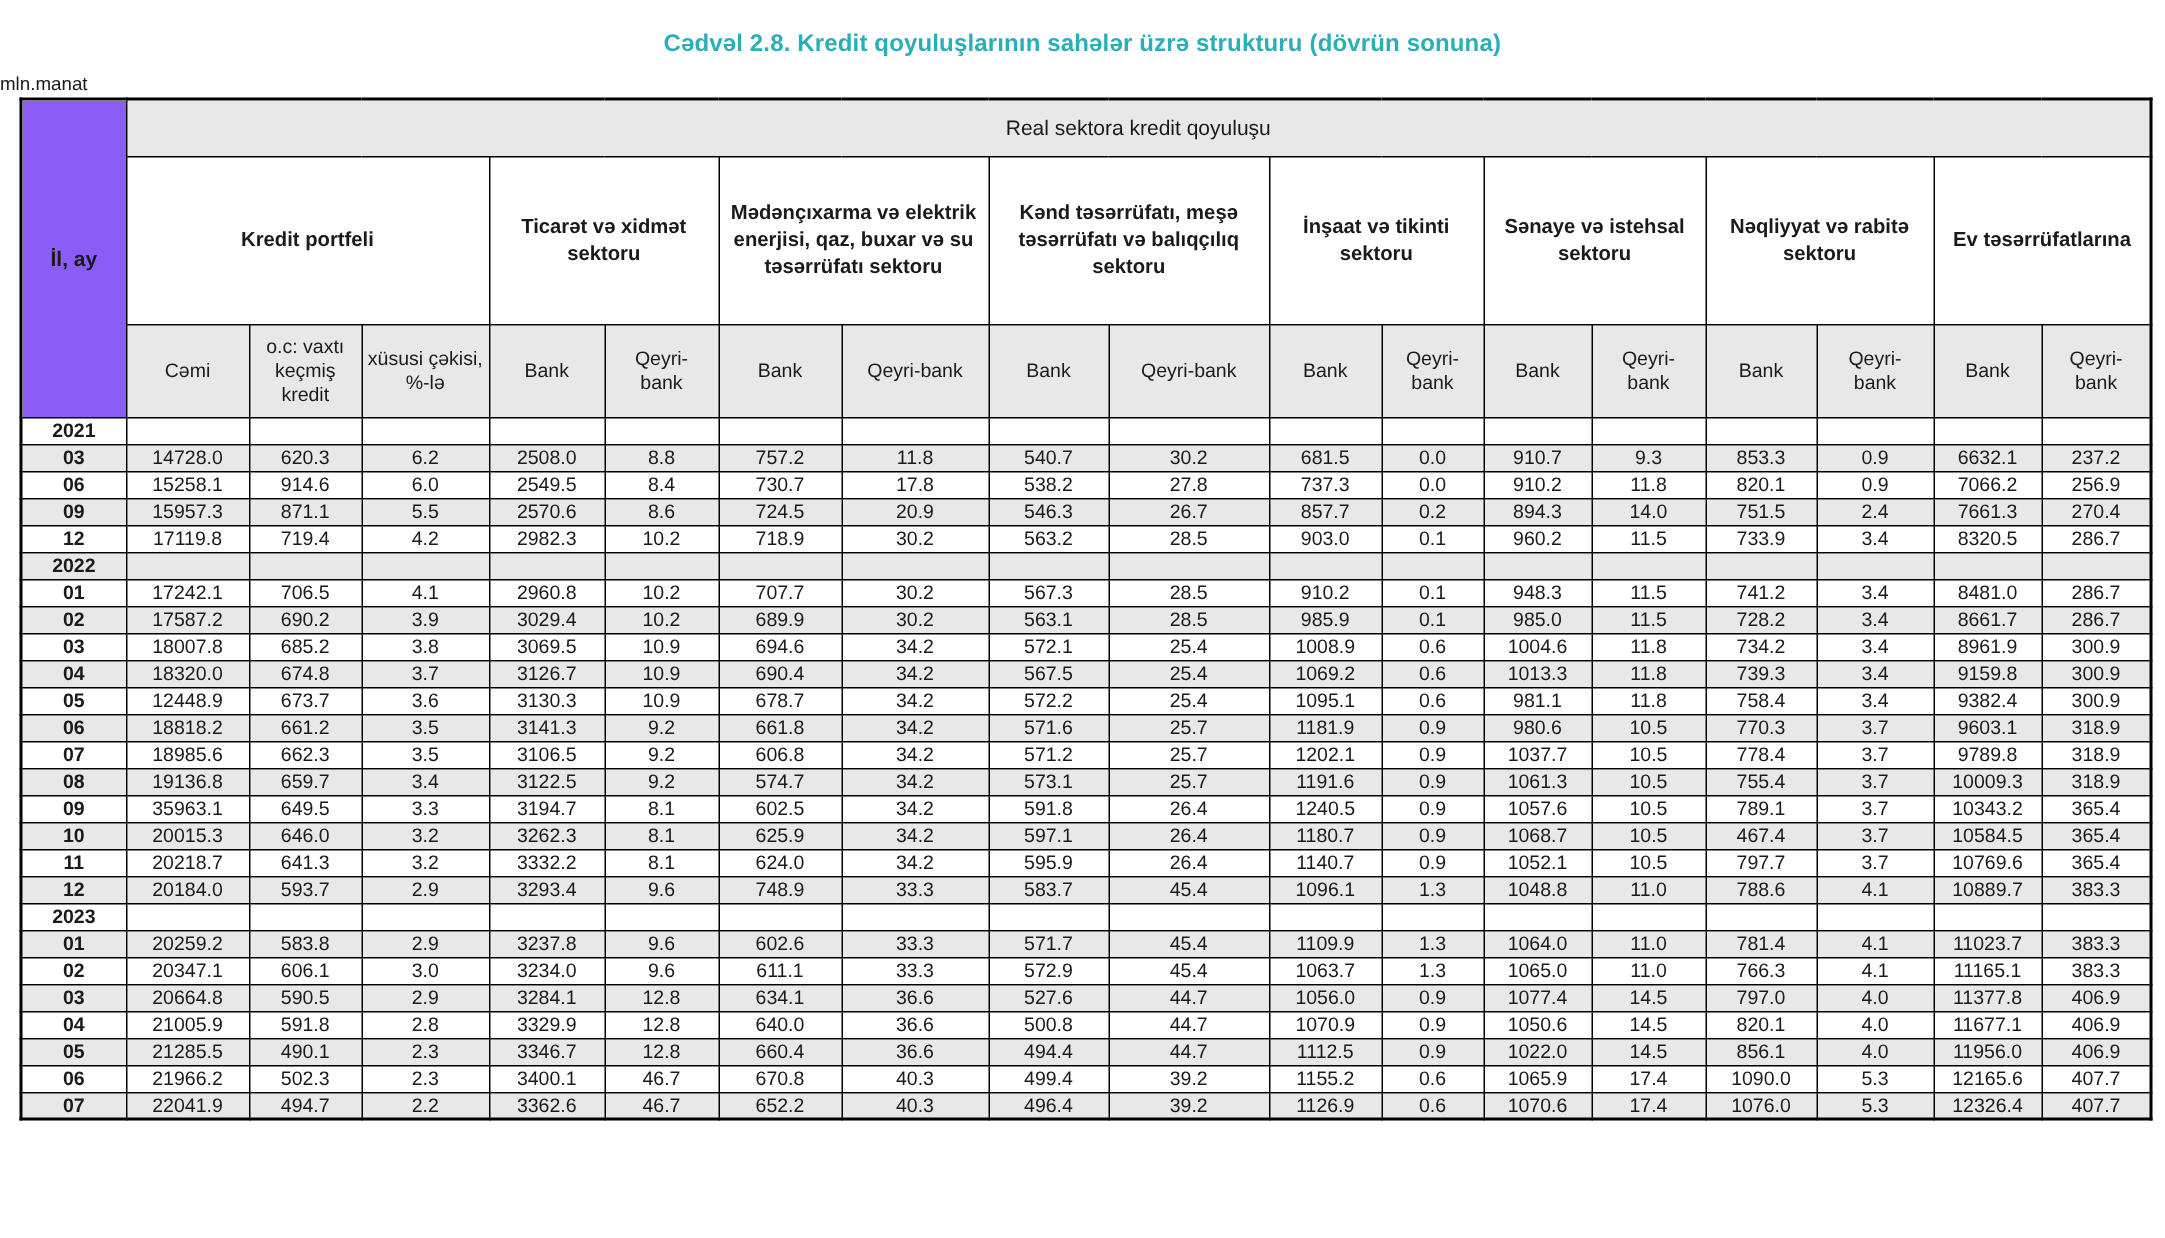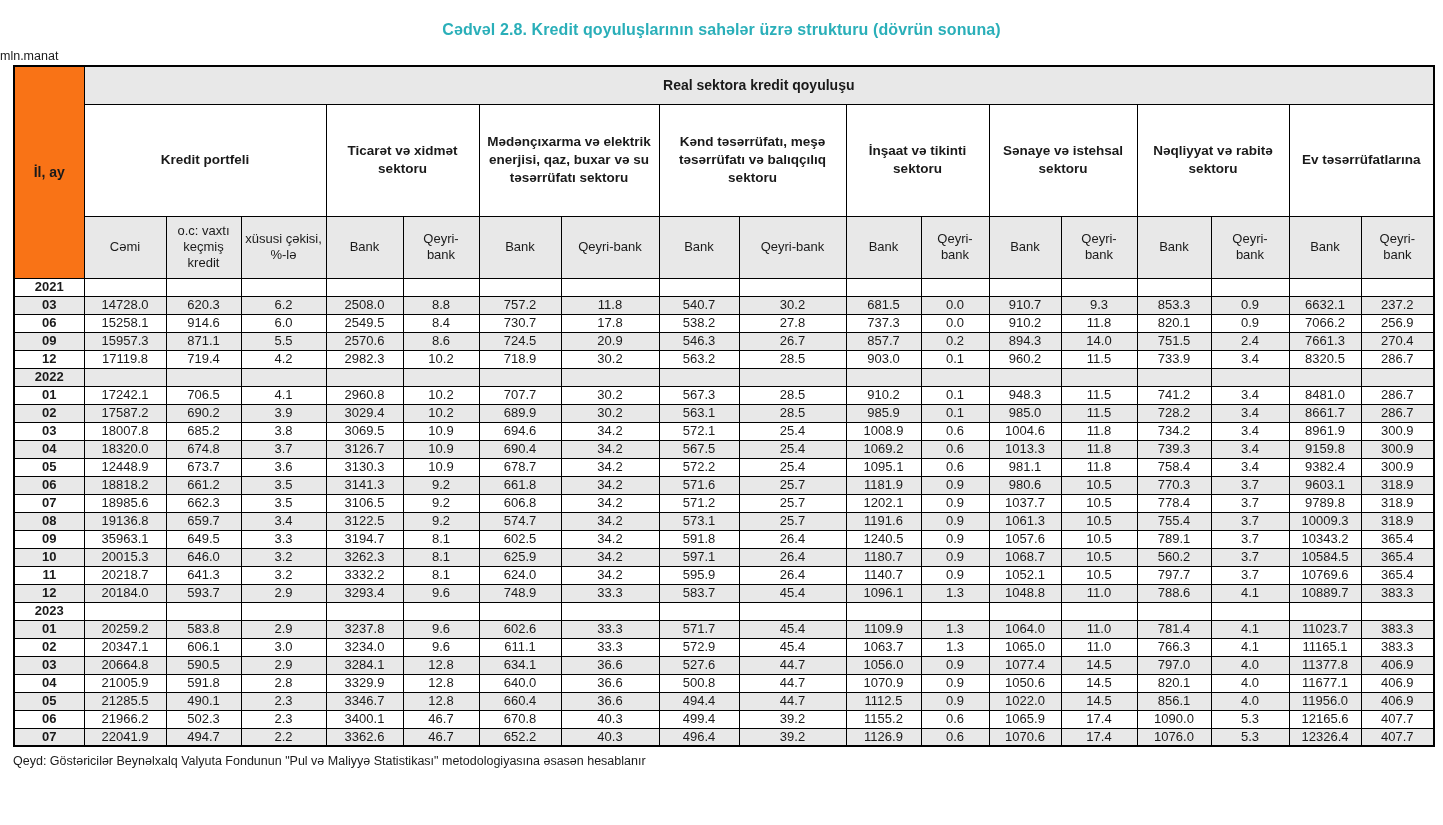--- a/index.html
+++ b/index.html
@@ -34,28 +34,28 @@
   }
   .credit-table th, .credit-table td {
     border: 1px solid #000;
     text-align: center;
     vertical-align: middle;
     padding: 0 2px;
     overflow: hidden;
   }
   
   th.row-head {
-    background: #f97316;
+    background: #8b5cf6;
     font-size: 14px;
     font-weight: bold;
   }
   th.band {
     background: #e8e8e8;
     font-size: 14px;
-    font-weight: bold;
+    font-weight: normal;
     height: 38px;
   }
   th.group {
     background: #ffffff;
     font-weight: bold;
     font-size: 13.5px;
     height: 112px;
     line-height: 1.35;
     padding: 0 6px;
   }
@@ -451,21 +451,21 @@
         <td>3262.3</td>
         <td>8.1</td>
         <td>625.9</td>
         <td>34.2</td>
         <td>597.1</td>
         <td>26.4</td>
         <td>1180.7</td>
         <td>0.9</td>
         <td>1068.7</td>
         <td>10.5</td>
-        <td>560.2</td>
+        <td>467.4</td>
         <td>3.7</td>
         <td>10584.5</td>
         <td>365.4</td>
       </tr>
       <tr>
         <td class="rowlabel">11</td>
         <td>20218.7</td>
         <td>641.3</td>
         <td>3.2</td>
         <td>3332.2</td>
@@ -660,14 +660,13 @@
         <td>17.4</td>
         <td>1076.0</td>
         <td>5.3</td>
         <td>12326.4</td>
         <td>407.7</td>
       </tr>
     </tbody>
 </table>
 
 <div class="footer">
-  <div>Qeyd: Göstəricilər Beynəlxalq Valyuta Fondunun "Pul və Maliyyə Statistikası" metodologiyasına əsasən hesablanır</div>
 </div>
 
 </body></html>

